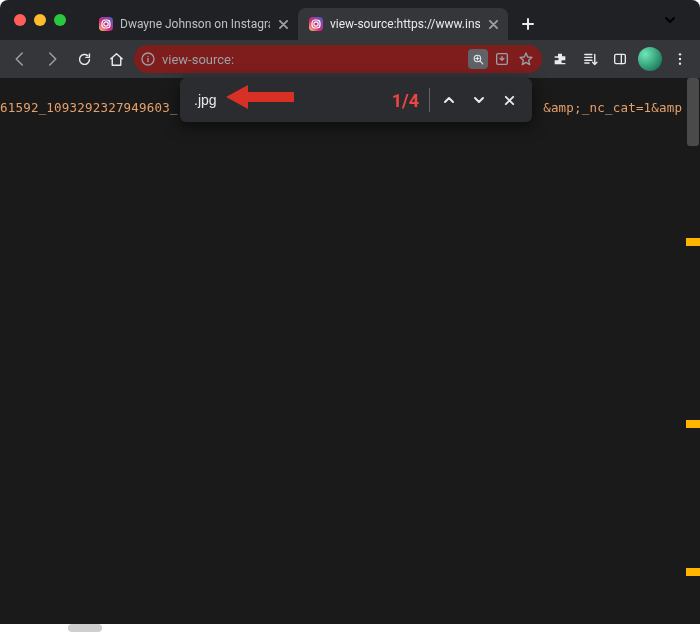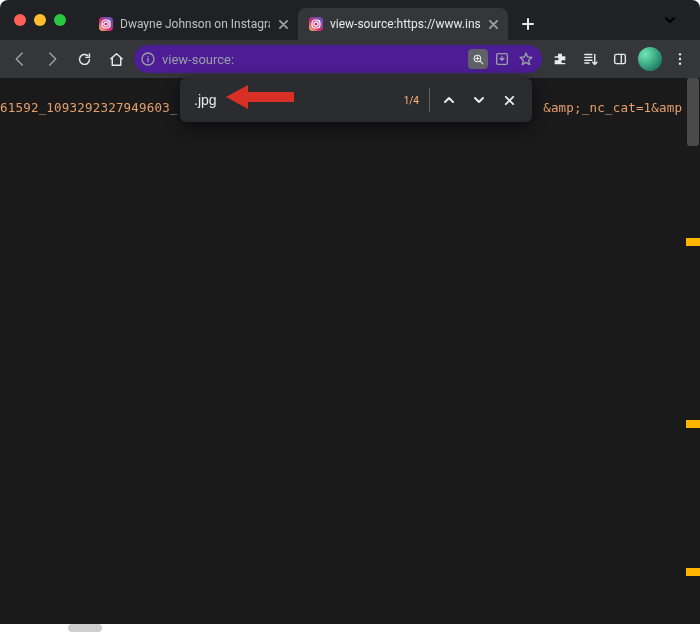--- a/index.html
+++ b/index.html
@@ -20,39 +20,39 @@
     .tab .favicon { width: 16px; height: 16px; flex-shrink: 0; }
     .tab .title { white-space: nowrap; overflow: hidden; text-overflow: clip; max-width: 150px; }
     .tab .close { width: 14px; height: 14px; display: flex; align-items: center; justify-content: center; color: #9aa0a6; font-size: 11px; }
     .newtab { width: 28px; height: 28px; margin-left: 6px; display: flex; align-items: center; justify-content: center; color: #e8eaed; font-size: 18px; align-self: center; }
     .window-min { position: absolute; right: 10px; top: 0; width: 40px; height: 40px; display:flex; align-items:center; justify-content:center; }
 
     
     .toolbar { height: 38px; background: #35363a; display: flex; align-items: center; padding: 0 6px; gap: 4px; }
     .tb-btn { width: 28px; height: 28px; display: flex; align-items: center; justify-content: center; color: #9aa0a6; border-radius: 50%; }
     .tb-btn.bright { color: #e8eaed; }
-    .omnibox { flex: 1; height: 28px; background: #4c1d95; border-radius: 14px; display: flex; align-items: center; padding: 0 6px; gap: 6px; min-width: 0; }
+    .omnibox { flex: 1; height: 28px; background: #7f1d1d; border-radius: 14px; display: flex; align-items: center; padding: 0 6px; gap: 6px; min-width: 0; }
     .omni-text { color: #e8eaed; font-size: 13px; white-space: nowrap; overflow: hidden; }
     .omni-prefix { color: #9aa0a6; font-size: 13px; white-space: nowrap; }
     .right-icons { display: flex; align-items: center; gap: 2px; }
     .avatar { width: 24px; height: 24px; border-radius: 50%; background: radial-gradient(circle at 30% 30%, #6ee7b7, #065f46); }
 
     
     .page { position: absolute; top: 78px; left: 0; right: 0; bottom: 8px; background: #1a1a1a; }
     .scroll-track { position: absolute; right: 0; top: 0; bottom: 0; width: 14px; background: #1a1a1a; }
     .scroll-thumb { position: absolute; right: 1px; top: 0; width: 12px; height: 68px; background: #4a4a4a; border-radius: 3px; }
     .yellow-mark { position: absolute; right: 0; width: 14px; height: 8px; background: #ffb400; }
     .source-line { position: absolute; left: 0; top: 22px; right: 16px; font-family: Menlo, Consolas, monospace; font-size: 12.5px; color: #e7a06a; white-space: nowrap; overflow: hidden; letter-spacing: 0.2px; }
     .bottom-scroll { position: absolute; left: 0; right: 0; bottom: 0; height: 8px; background: #fff; }
     .bottom-thumb { position: absolute; left: 68px; width: 34px; height: 8px; background: #cfcfcf; border-radius: 4px; }
 
     
     .findbar { position: absolute; top: 78px; left: 180px; width: 352px; height: 44px; background: #2b2c30; border-radius: 6px; display: flex; align-items: center; padding: 0 8px; box-shadow: 0 4px 16px rgba(0,0,0,0.6); z-index: 5; justify-content: space-between; }
     .find-input { background: transparent; border: none; color: #e8eaed; font-size: 14px; outline: none; width: 160px; padding-left: 6px; }
-    .find-count { color: #fdba74; font-size: 10px; margin-left: auto; padding-right: 6px; }
+    .find-count { color: #ef4444; font-size: 18px; margin-left: auto; padding-right: 6px; font-weight: bold; }
     .find-sep { width: 1px; height: 24px; background: #5f6368; margin: 0 4px; }
     .find-btn { width: 30px; height: 30px; display: flex; align-items: center; justify-content: center; color: #e8eaed; }
 
     
     .arrow { position: absolute; top: 82px; left: 226px; width: 70px; height: 40px; z-index: 6; pointer-events: none; }
 
     svg { display: block; }
     .icon-stroke { stroke: currentColor; stroke-width: 2; fill: none; stroke-linecap: round; stroke-linejoin: round; }
   </style>
 </head>

